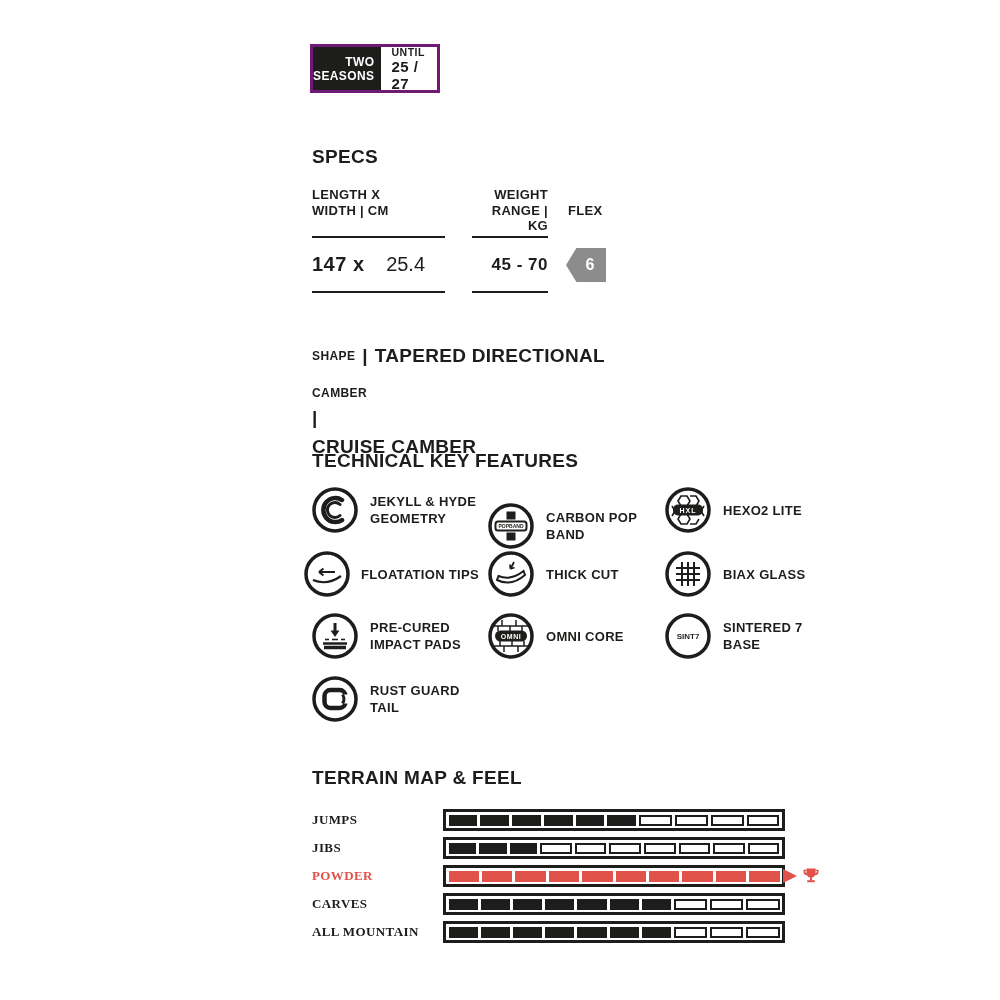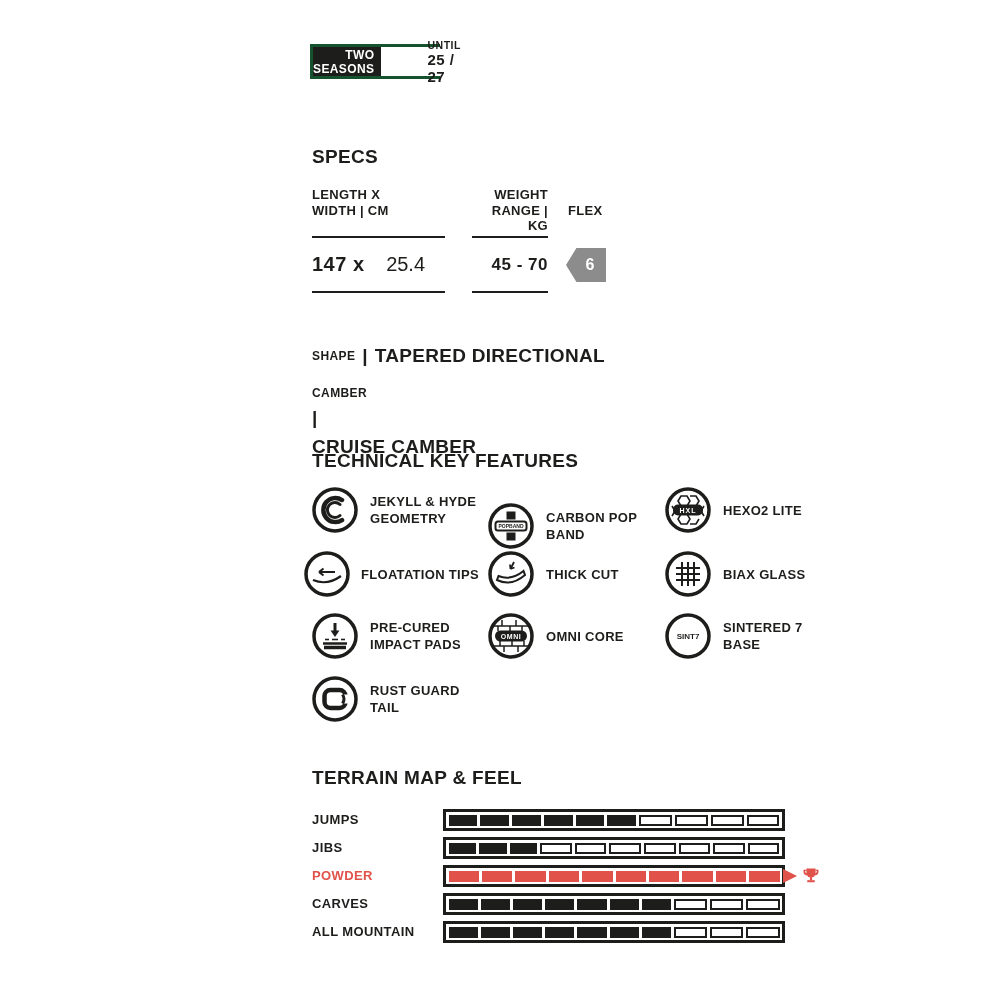--- a/index.html
+++ b/index.html
@@ -2,21 +2,21 @@
 <html><head>
 <meta charset="utf-8">
 <style>
   * { margin:0; padding:0; box-sizing:border-box; }
   html,body { width:1000px; height:1000px; background:#ffffff; }
   body { font-family:"Liberation Sans", sans-serif; color:#1d1d1b; position:relative; }
 
   .abs { position:absolute; }
 
   
-  .badge { left:310px; top:44px; width:130px; height:35px; border:3px solid #14532d; display:flex;gap:36px; }
+  .badge { left:310px; top:44px; width:130px; height:49px; border:3px solid #701a75; display:flex; }
   .badge-left { background:#1d1d1b; color:#fff; flex:0 0 66px; display:flex; flex-direction:column; justify-content:center; align-items:flex-end; padding-right:7px; font-size:12px; font-weight:bold; letter-spacing:0.4px; line-height:14px; }
   .badge-right { background:#fff; color:#1d1d1b; flex:1; display:flex; flex-direction:column; justify-content:center; padding-left:10px; }
   .badge-right .u { font-size:10.5px; font-weight:bold; letter-spacing:0.5px; }
   .badge-right .y { font-size:15px; font-weight:bold; letter-spacing:0.5px; }
 
   .section-title { font-size:19px; font-weight:bold; letter-spacing:0.3px; }
 
   
   .spec-head { font-size:13px; font-weight:bold; line-height:15.5px; letter-spacing:0.3px; }
   .col1 { left:312px; width:133px; }
@@ -34,21 +34,21 @@
   .kv-key { font-size:12px; font-weight:bold; letter-spacing:0.4px; }
   .kv-sep { font-size:19px; font-weight:bold; }
   .kv-val { font-size:19px; font-weight:bold; letter-spacing:0.3px; }
 
   
   .feat { display:flex; align-items:center; gap:12px; }
   .feat-label { font-size:13px; font-weight:bold; line-height:17px; letter-spacing:0.3px; max-width:118px; }
   .feat svg { flex:0 0 46px; }
 
   
-  .terrain-label { font-size:13px; font-weight:bold; letter-spacing:0.4px; line-height:22px; }
+  .terrain-label { font-size:13px; font-weight:bold; letter-spacing:0.4px; line-height:22px;font-family:Liberation Serif, serif; }
   .bar { left:443px; width:342px; height:22px; border:3px solid #1d1d1b; background:#fff; display:flex; gap:3px; padding:2.5px; }
   .seg { flex:1; }
   .seg.empty { background:#fff; border:2px solid #1d1d1b; }
   .pow-extra { left:783px; display:flex; align-items:center; height:22px; }
 </style>
 </head>
 <body>
 
 <div class="abs badge">
   <div class="badge-left">

